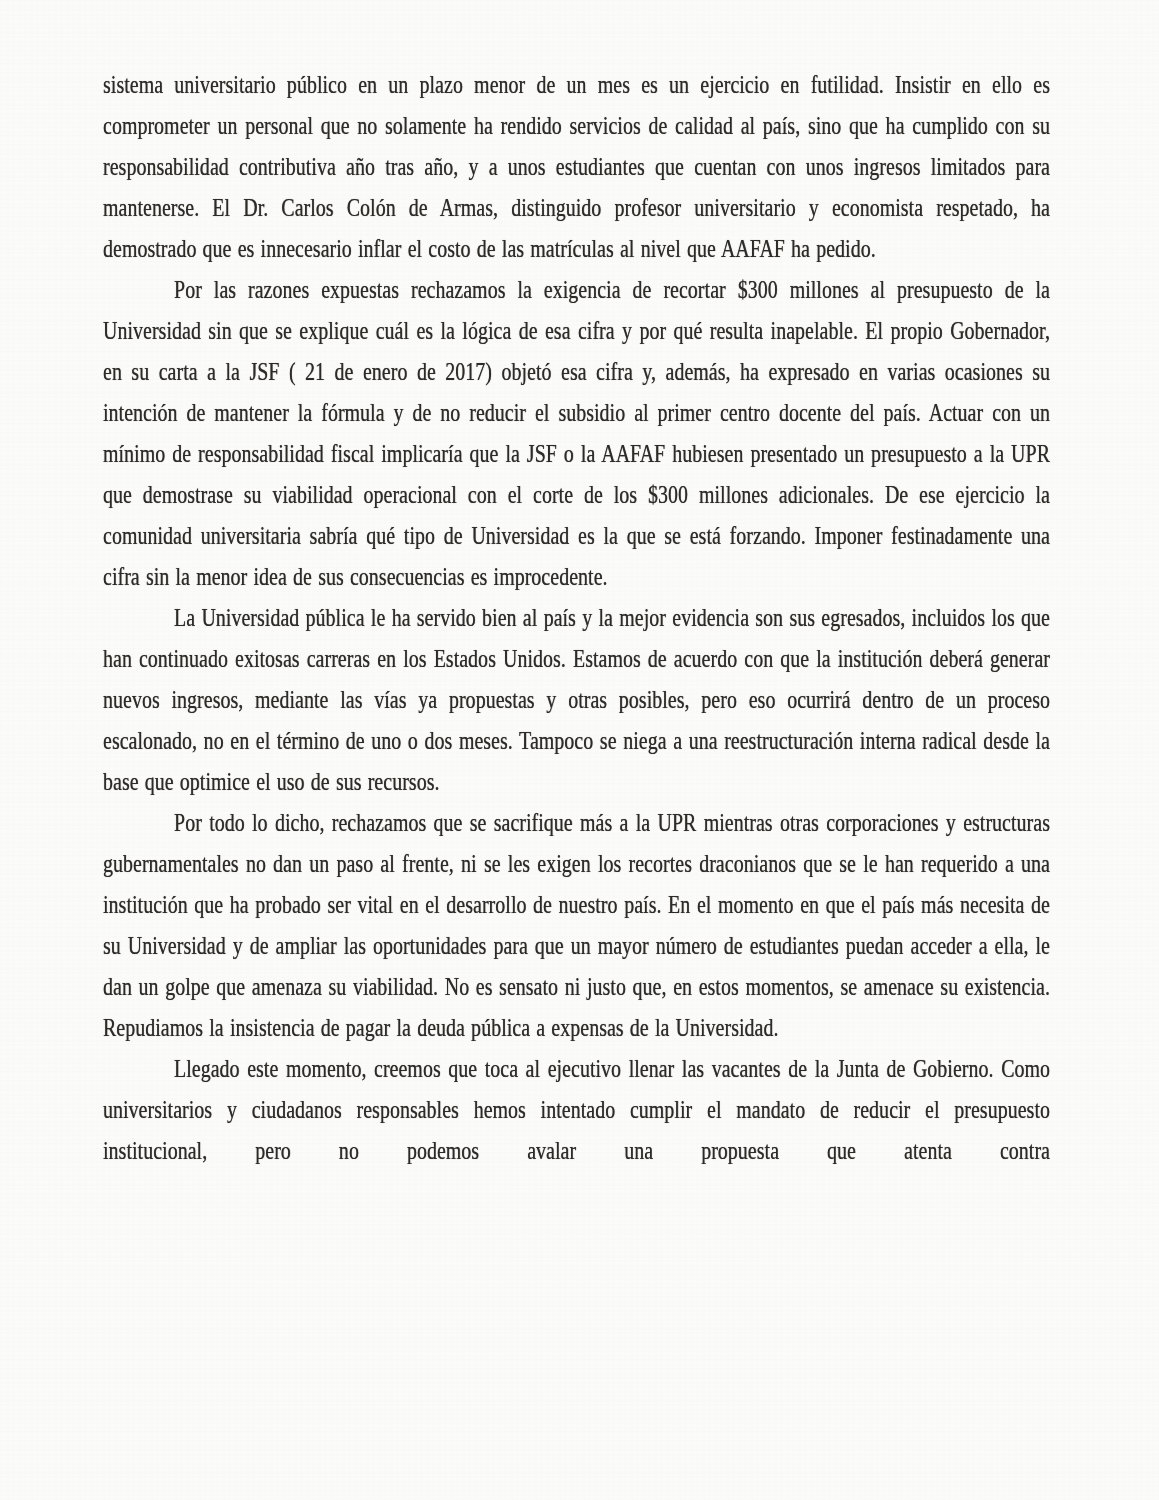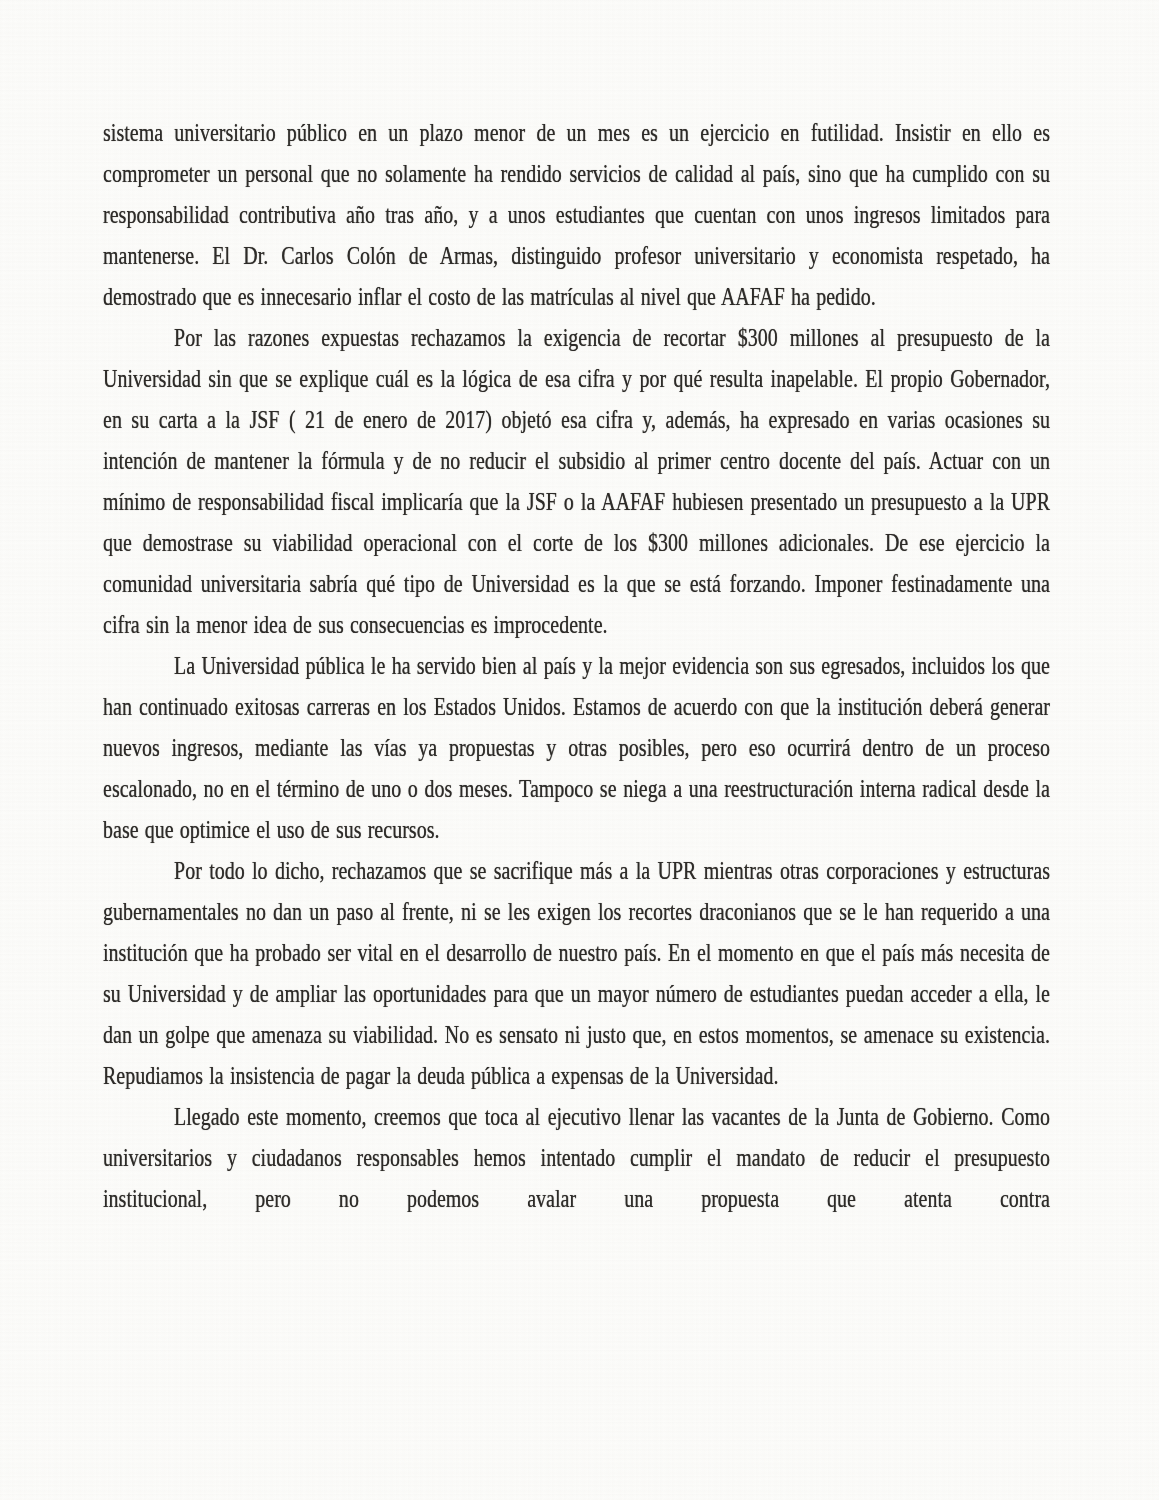--- a/index.html
+++ b/index.html
@@ -10,21 +10,21 @@
     width: 1159px;
     height: 1500px;
     overflow: hidden;
     font-family: "Liberation Serif", "DejaVu Serif", serif;
   }
   .page {
     position: relative;
     width: 1159px;
     height: 1500px;
     box-sizing: border-box;
-    padding: 112px 0 0 103px;
+    padding: 64px 0 0 103px;
     
     background-image:
       repeating-linear-gradient(180deg,
         rgba(225,223,218,0.10) 0px, rgba(255,255,255,0) 3px,
         rgba(228,226,222,0.08) 6px, rgba(255,255,255,0) 9px),
       repeating-linear-gradient(90deg,
         rgba(230,228,224,0.07) 0px, rgba(255,255,255,0) 4px,
         rgba(232,230,226,0.06) 8px, rgba(255,255,255,0) 12px);
   }
   

